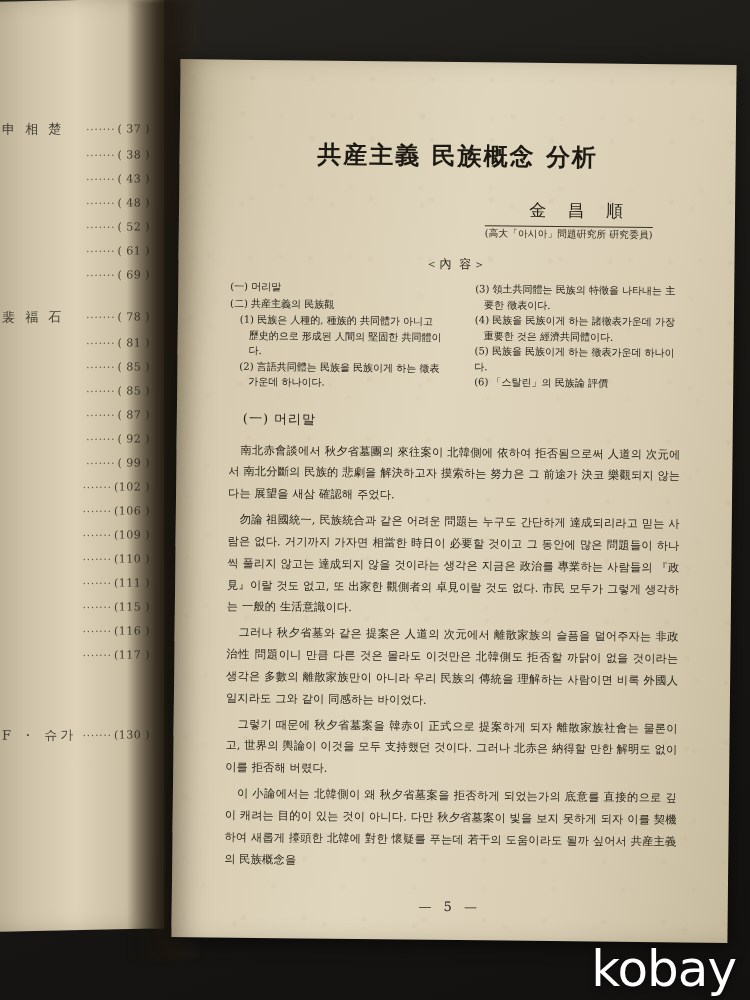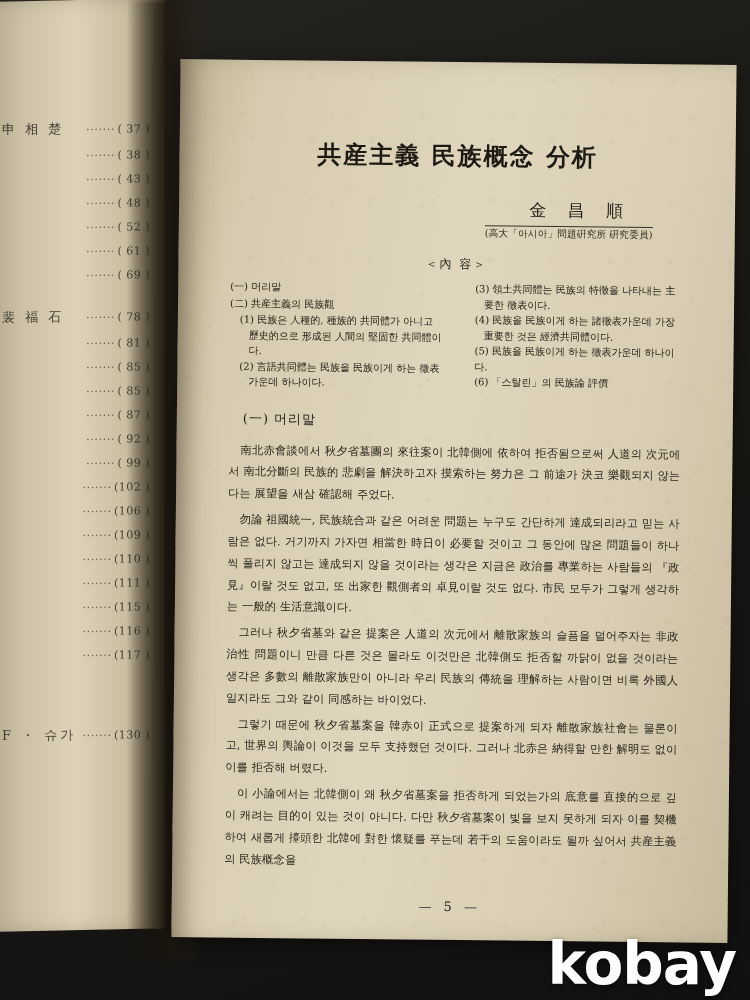--- a/index.html
+++ b/index.html
@@ -96,22 +96,22 @@
   }
 
   .folio{
     position:absolute;left:0;right:0;bottom:26px;text-align:center;
     font-family:"DejaVu Serif", serif;font-size:13px;letter-spacing:4px;color:#241f16;
   }
 
   
   .watermark{
     position:absolute;right:14px;bottom:2px;
-    font-family:"DejaVu Sans", sans-serif;font-weight:700;
-    font-size:58px;color:#ffffff;letter-spacing:-1px;
+    font-family:"DejaVu Sans", sans-serif;font-weight:400;
+    font-size:50px;color:#ffffff;letter-spacing:-1px;
     text-shadow:0 2px 6px rgba(0,0,0,.55);
   }
 </style>
 </head>
 <body>
 
 <div class="backdrop"></div>
 
 <div class="left-page">
   <div class="curl"></div>

